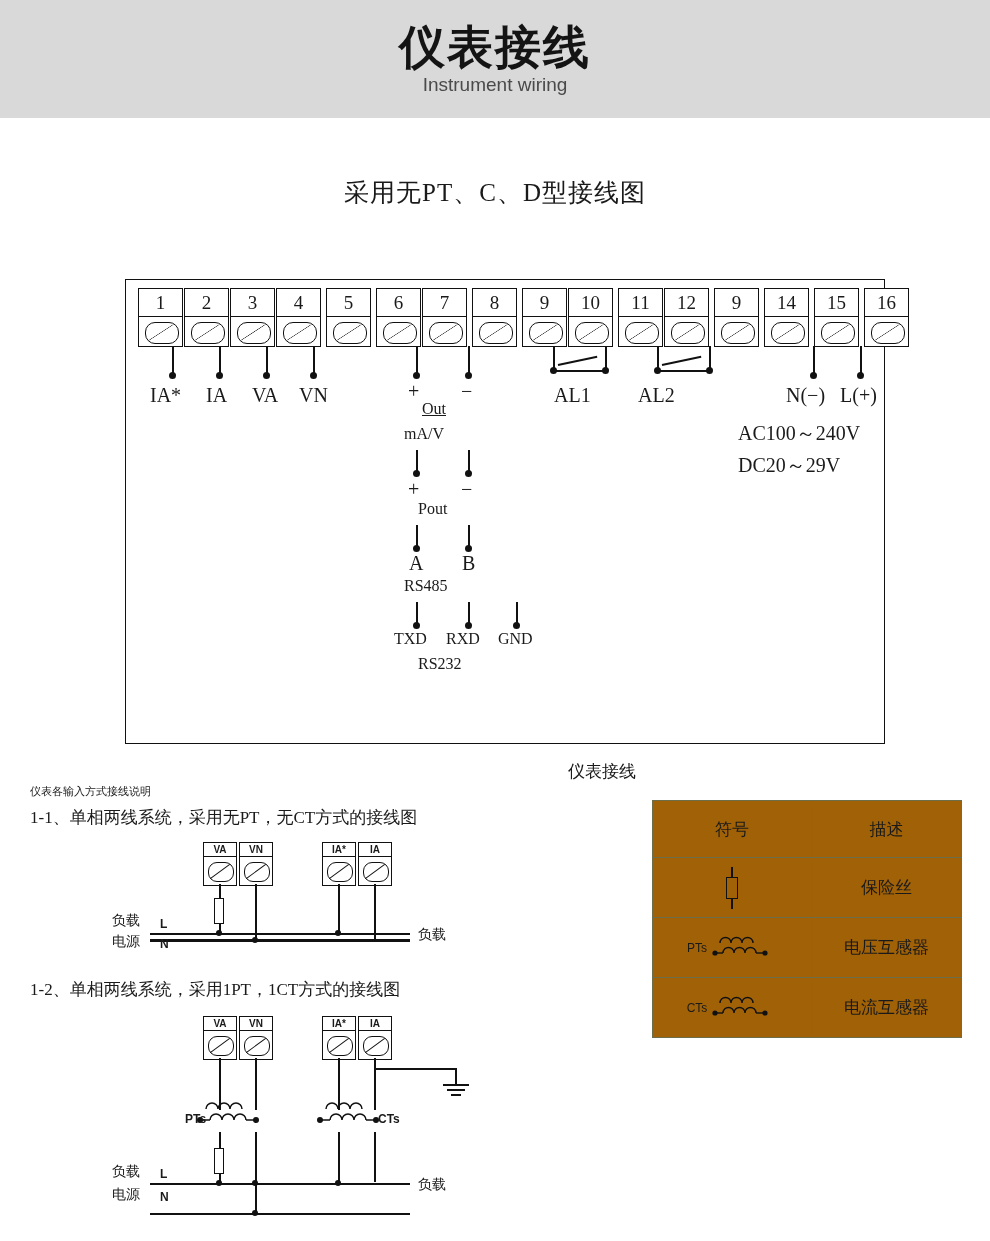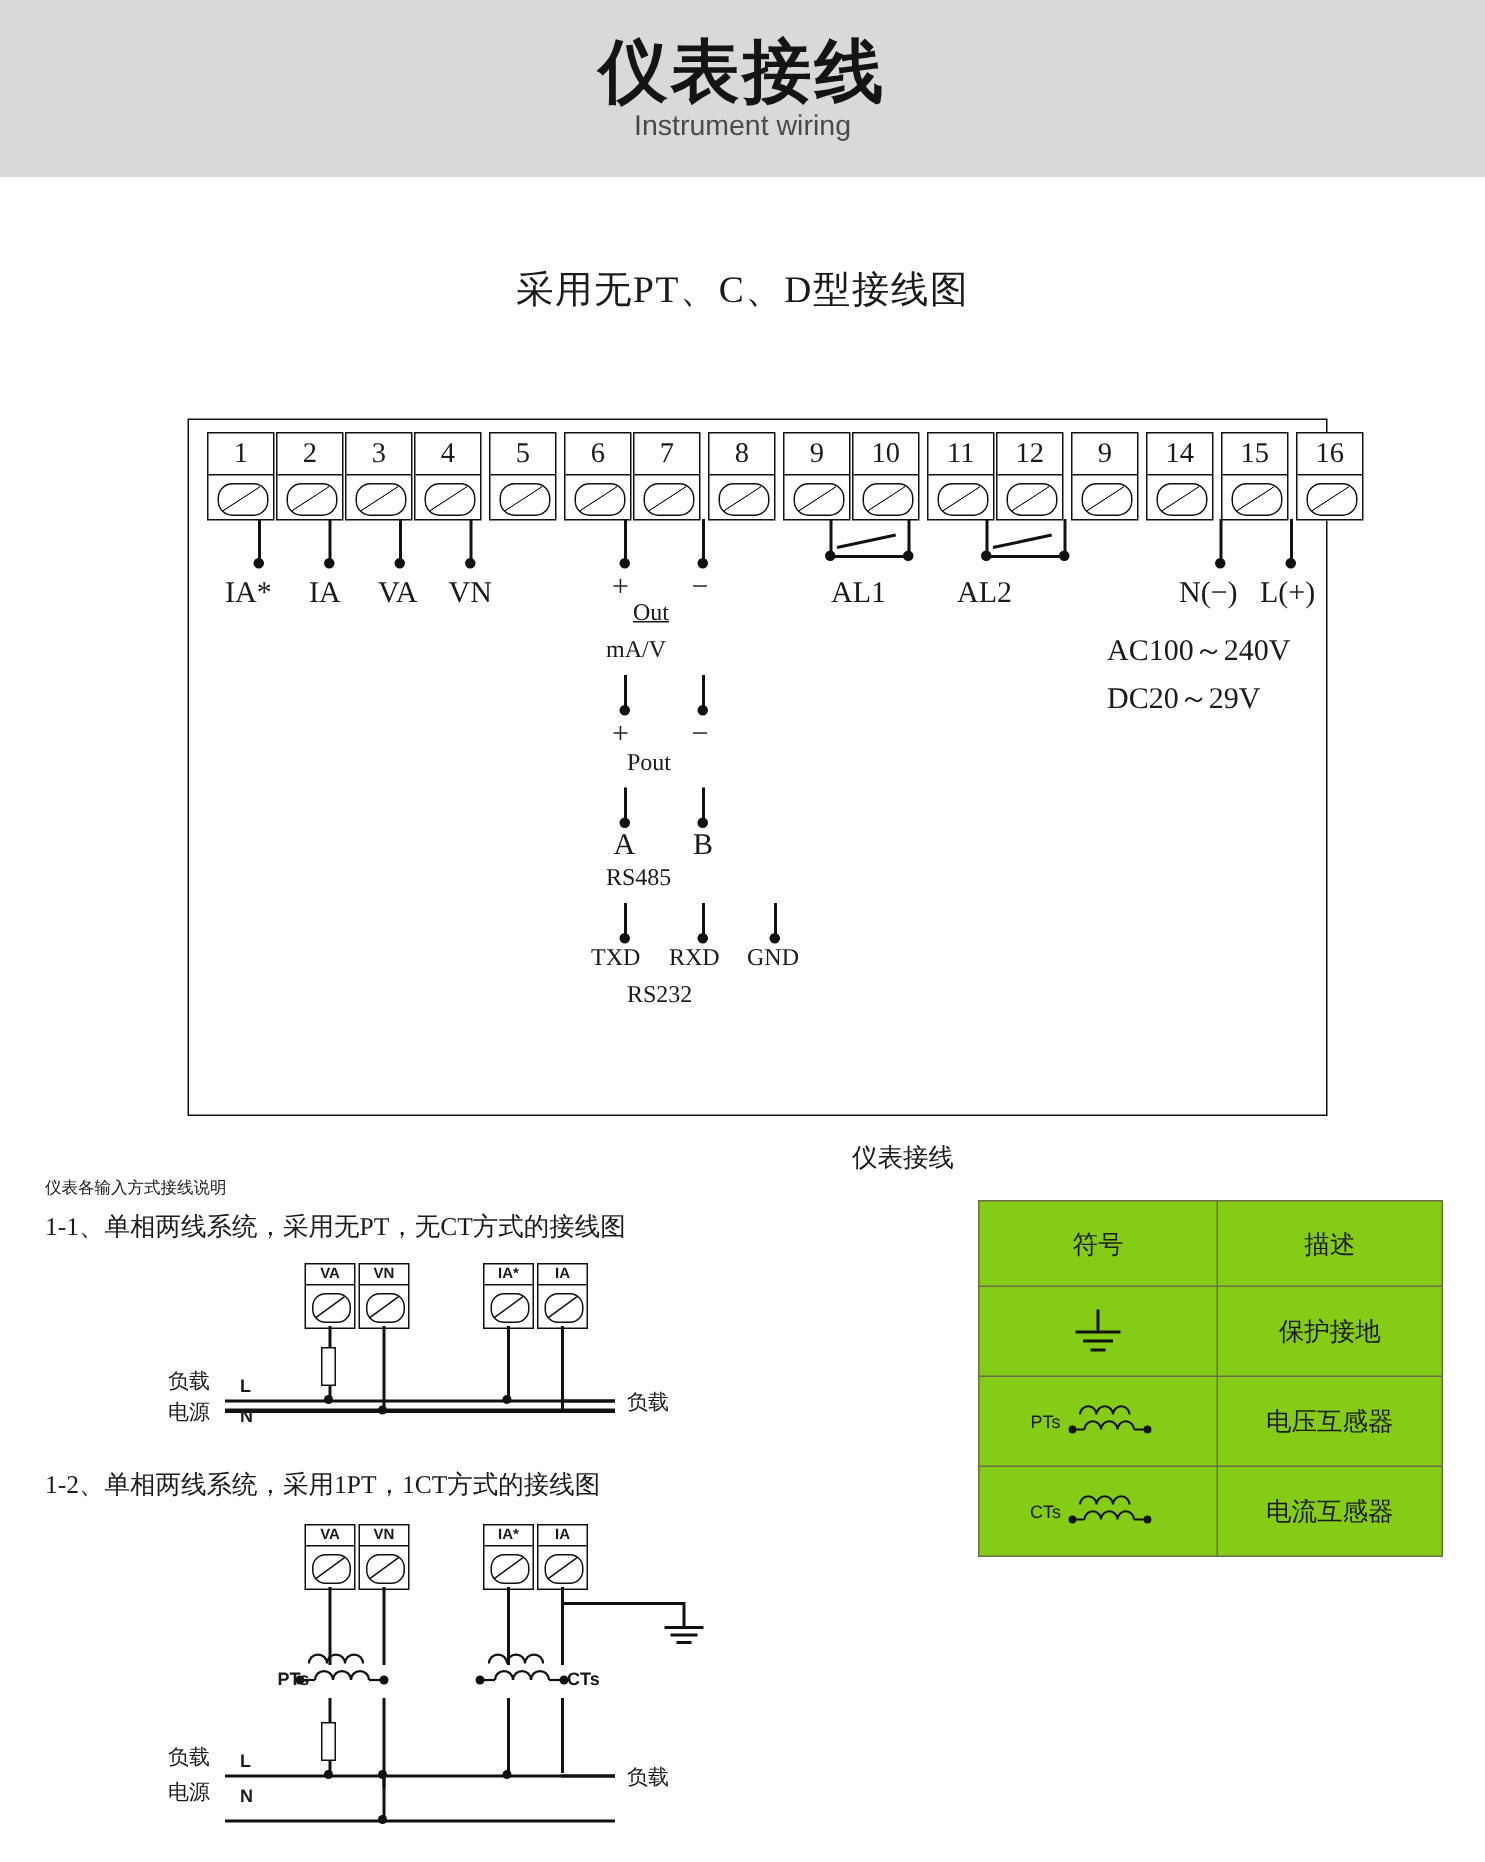--- a/index.html
+++ b/index.html
@@ -223,21 +223,21 @@
   
   .gnd-l1, .gnd-l2, .gnd-l3 { position: absolute; background: #111; height: 1.5px; }
 
   
   .sym-table {
     position: absolute;
     left: 652px;
     top: 800px;
     width: 310px;
     border-collapse: collapse;
-    background: #84cc16;
+    background: #a16207;
   }
   .sym-table td, .sym-table th {
     border: 1px solid #6d6d4a;
     height: 57px;
     text-align: center;
     font-size: 17px;
     font-weight: normal;
   }
   .sym-table td.desc { width: 150px; }
   .sym-cell { position: relative; height: 57px; }
@@ -527,27 +527,26 @@
 
 <table class="sym-table">
   <tbody>
       <tr>
     <th>符号</th>
     <th class="desc">描述</th>
   </tr>
   <tr>
     <td>
       <div class="sym-cell">
-        <div style="position:absolute; left:50%; top:14px; margin-left:-0.75px; width:1.5px; height:14px; background:#111;"></div>
-        <div style="position:absolute; left:50%; top:28px; margin-left:-15px; width:30px; height:1.5px; background:#111;"></div>
-        <div style="position:absolute; left:50%; top:34px; margin-left:-10px; width:20px; height:1.5px; background:#111;"></div>
-        <div style="position:absolute; left:50%; top:40px; margin-left:-5px; width:10px; height:1.5px; background:#111;"></div>
+        <div style="position:absolute; left:50%; top:8px; margin-left:-0.75px; width:1.5px; height:10px; background:#111;"></div>
+        <div style="position:absolute; left:50%; top:18px; margin-left:-6px; width:12px; height:22px; border:1.5px solid #111;"></div>
+        <div style="position:absolute; left:50%; top:40px; margin-left:-0.75px; width:1.5px; height:10px; background:#111;"></div>
       </div>
     </td>
-    <td class="desc">保护接地</td>
+    <td class="desc">保险丝</td>
   </tr>
   <tr>
     <td>
       <div class="sym-cell" style="display:flex; align-items:center; justify-content:center;">
         <span style="font-family:'Liberation Sans',sans-serif; font-size:12px; margin-right:4px;">PTs</span>
         <svg width="66" height="30">
           <path d="M4 20 L12 20" stroke="#111" stroke-width="1.4" fill="none"></path>
           <path d="M12 20 a5.5 5.5 0 0 1 11 0 a5.5 5.5 0 0 1 11 0 a5.5 5.5 0 0 1 11 0" stroke="#111" stroke-width="1.4" fill="none"></path>
           <path d="M45 20 L54 20" stroke="#111" stroke-width="1.4" fill="none"></path>
           <circle cx="4" cy="20" r="2.6" fill="#111"></circle>

